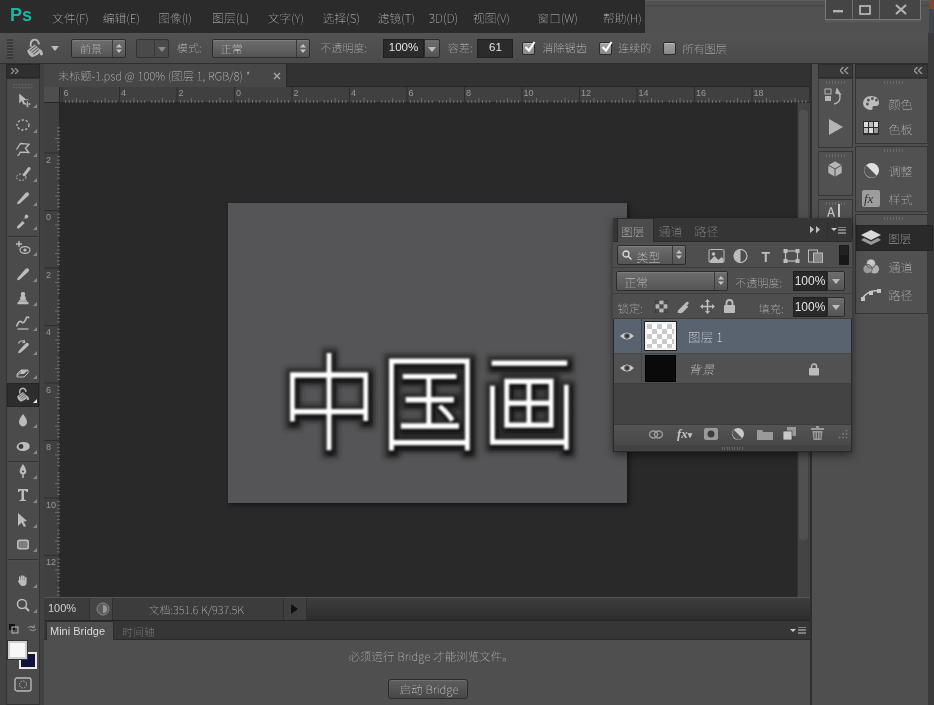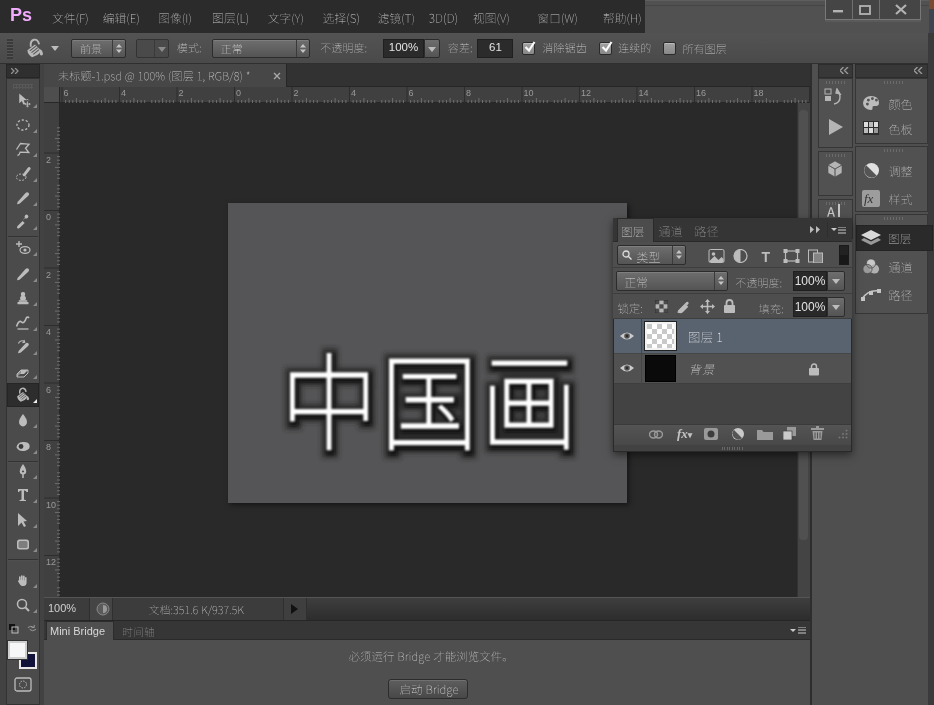--- a/index.html
+++ b/index.html
@@ -2,21 +2,21 @@
 <html><head><meta charset="utf-8"><style>
 html,body{margin:0;padding:0;background:#535353;width:934px;height:705px;overflow:hidden;
 font-family:"Liberation Sans",sans-serif;}
 #app{position:absolute;left:0;top:0;width:934px;height:705px;overflow:hidden;background:#474747;}
 .abs{position:absolute;}
 </style></head><body>
 <div id="app">
 <div class="abs" style="left:0;top:0;width:934px;height:33px;background:#515151;border-top:1px solid #5e5e5e;box-sizing:border-box"></div>
 <div class="abs" style="left:0;top:0;width:645px;height:33px;background:#2b2b2b"></div>
 <div class="abs" style="left:645px;top:5px;width:289px;height:1px;background:#454545"></div>
-<div class="abs" style="left:10px;top:5px;width:40px;height:24px;color:#f0abfc;font-size:18px;font-weight:bold;font-family:'Liberation Sans',sans-serif;">Ps</div>
+<div class="abs" style="left:10px;top:5px;width:40px;height:24px;color:#14b8a6;font-size:18px;font-weight:bold;font-family:'Liberation Sans',sans-serif;">Ps</div>
 <svg style="position:absolute;left:51.0px;top:11.5px;overflow:visible" width="38" height="14" viewBox="-0.44 -11.00 37.64 14.29">
       <path d="M9.1 -7.6 9.5 -7.5Q8.7 -5.3 7.5 -3.7Q6.3 -2.2 4.6 -1.1Q3 0 0.8 0.8Q0.8 0.8 0.8 0.7Q0.7 0.6 0.7 0.6Q0.6 0.5 0.6 0.5Q2.7 -0.2 4.4 -1.3Q6 -2.4 7.2 -4Q8.3 -5.5 9.1 -7.6ZM2.8 -7.6Q3.6 -5.6 4.8 -4Q6 -2.4 7.7 -1.3Q9.4 -0.1 11.5 0.5Q11.4 0.5 11.4 0.6Q11.3 0.6 11.3 0.7Q11.2 0.7 11.2 0.8Q9.1 0.2 7.4 -1Q5.7 -2.2 4.5 -3.8Q3.3 -5.5 2.5 -7.5ZM0.7 -7.8H11.4V-7.4H0.7ZM5.2 -9.9 5.5 -10Q5.9 -9.6 6.2 -9Q6.5 -8.5 6.6 -8.1L6.3 -8Q6.1 -8.4 5.8 -8.9Q5.5 -9.4 5.2 -9.9Z M19.5 -9.8H19.8V0.9H19.5ZM17.4 -9.4 17.7 -9.4Q17.5 -8.5 17.3 -7.7Q17.1 -6.9 16.8 -6.2Q16.5 -5.5 16.1 -4.9Q16.1 -5 16 -5Q16 -5 15.9 -5.1Q15.9 -5.1 15.8 -5.1Q16.2 -5.7 16.5 -6.3Q16.8 -7 17 -7.8Q17.2 -8.6 17.4 -9.4ZM17.1 -7.4H22.8V-7H17ZM15.8 -3.8H23.3V-3.4H15.8ZM15.5 -9.9 15.9 -9.8Q15.5 -8.8 15 -7.9Q14.5 -6.9 14 -6.1Q13.4 -5.2 12.8 -4.6Q12.8 -4.6 12.7 -4.7Q12.7 -4.7 12.6 -4.8Q12.6 -4.8 12.5 -4.9Q13.1 -5.5 13.7 -6.3Q14.2 -7.1 14.7 -8Q15.2 -9 15.5 -9.9ZM14.3 -7.1 14.6 -7.4 14.6 -7.4V0.8H14.3Z M26.9 2.3Q26.1 1 25.7 -0.5Q25.2 -1.9 25.2 -3.7Q25.2 -5.4 25.7 -6.9Q26.1 -8.3 26.9 -9.6L27.2 -9.5Q26.4 -8.2 26 -6.7Q25.6 -5.3 25.6 -3.7Q25.6 -2.1 26 -0.6Q26.4 0.9 27.2 2.1Z M28.9 0V-8.7H33.6V-8.3H29.4V-4.7H32.9V-4.3H29.4V0Z M34.5 2.3 34.2 2.1Q35 0.9 35.4 -0.6Q35.8 -2.1 35.8 -3.7Q35.8 -5.3 35.4 -6.7Q35 -8.2 34.2 -9.5L34.5 -9.6Q35.3 -8.3 35.7 -6.9Q36.2 -5.4 36.2 -3.7Q36.2 -1.9 35.7 -0.5Q35.3 1 34.5 2.3Z" fill="#d2d2d2"></path>
     </svg>
 <svg style="position:absolute;left:102.0px;top:11.5px;overflow:visible" width="38" height="14" viewBox="-0.38 -11.02 38.11 14.31">
       <path d="M0.8 -2.3Q0.8 -2.4 0.8 -2.5Q0.8 -2.5 0.7 -2.6Q0.7 -2.7 0.7 -2.7Q0.9 -2.8 1.1 -3Q1.2 -3.2 1.5 -3.6Q1.6 -3.7 1.9 -4.1Q2.2 -4.5 2.5 -5Q2.9 -5.5 3.2 -6.2Q3.6 -6.8 3.9 -7.4L4.2 -7.2Q3.8 -6.3 3.3 -5.5Q2.8 -4.7 2.2 -3.9Q1.7 -3.2 1.2 -2.6V-2.6Q1.2 -2.6 1.1 -2.6Q1.1 -2.5 1 -2.5Q0.9 -2.5 0.9 -2.4Q0.8 -2.4 0.8 -2.3ZM0.8 -2.3V-2.7L1.1 -2.9L4 -3.5Q4 -3.4 4 -3.3Q4 -3.2 4 -3.1Q3 -2.9 2.4 -2.8Q1.8 -2.6 1.5 -2.5Q1.2 -2.5 1 -2.4Q0.9 -2.4 0.8 -2.3ZM0.8 -5.2Q0.7 -5.2 0.7 -5.3Q0.7 -5.4 0.7 -5.5Q0.6 -5.5 0.6 -5.6Q0.8 -5.6 0.9 -5.8Q1.1 -6 1.3 -6.4Q1.4 -6.5 1.6 -6.9Q1.8 -7.2 2 -7.7Q2.3 -8.2 2.5 -8.8Q2.7 -9.4 2.9 -9.9L3.3 -9.8Q3 -9 2.6 -8.2Q2.3 -7.4 1.9 -6.7Q1.5 -6 1.1 -5.5V-5.4Q1.1 -5.4 1 -5.4Q1 -5.4 0.9 -5.4Q0.9 -5.3 0.8 -5.3Q0.8 -5.2 0.8 -5.2ZM0.8 -5.2V-5.5L1 -5.7L3.2 -6Q3.2 -5.9 3.2 -5.8Q3.2 -5.7 3.2 -5.6Q2.5 -5.5 2 -5.4Q1.5 -5.4 1.3 -5.3Q1 -5.3 0.9 -5.2Q0.8 -5.2 0.8 -5.2ZM0.6 -0.5Q1.3 -0.7 2.2 -1Q3.1 -1.3 4.1 -1.7L4.1 -1.3Q3.2 -1 2.3 -0.7Q1.4 -0.4 0.7 -0.1ZM7.5 -4.5H7.8V0.4H7.5ZM9 -4.6H9.4V0.4H9ZM10.6 -4.8H11V0.3Q11 0.5 11 0.6Q10.9 0.7 10.8 0.7Q10.7 0.8 10.5 0.8Q10.2 0.8 9.9 0.8Q9.9 0.7 9.9 0.6Q9.8 0.5 9.8 0.4Q10 0.5 10.2 0.5Q10.4 0.5 10.5 0.5Q10.6 0.4 10.6 0.3ZM5.1 -8.6H5.5V-6Q5.5 -5.3 5.4 -4.5Q5.4 -3.6 5.3 -2.7Q5.1 -1.9 4.9 -1Q4.7 -0.1 4.3 0.6Q4.2 0.6 4.2 0.5Q4.1 0.5 4.1 0.5Q4 0.4 4 0.4Q4.4 -0.3 4.6 -1.2Q4.8 -2 4.9 -2.8Q5 -3.7 5.1 -4.5Q5.1 -5.3 5.1 -6ZM5.3 -8.6H11V-6.2H5.3V-6.5H10.6V-8.2H5.3ZM5.7 -4.8H10.9V-4.5H6V0.8H5.7ZM5.9 -2.2H10.8V-1.9H5.9ZM7.4 -9.9 7.7 -10Q8 -9.7 8.2 -9.3Q8.4 -8.8 8.5 -8.5L8.2 -8.4Q8.1 -8.7 7.9 -9.1Q7.7 -9.6 7.4 -9.9Z M12.7 -8.4H16.9V-8.1H12.7ZM15.1 -6.7H15.5V0.8H15.1ZM12.6 -1.8Q13.2 -1.9 13.9 -2Q14.7 -2.2 15.5 -2.4Q16.3 -2.5 17.2 -2.7L17.2 -2.4Q16 -2.1 14.8 -1.9Q13.6 -1.6 12.7 -1.4ZM13.1 -4.2Q13.1 -4.3 13 -4.4Q13 -4.4 13 -4.5Q13 -4.6 12.9 -4.6Q13.1 -4.6 13.2 -4.9Q13.3 -5.2 13.5 -5.6Q13.5 -5.8 13.7 -6.3Q13.8 -6.7 14 -7.3Q14.2 -7.9 14.3 -8.6Q14.5 -9.3 14.6 -9.9L15 -9.9Q14.8 -8.9 14.5 -8Q14.3 -7 14 -6.1Q13.7 -5.2 13.4 -4.5V-4.5Q13.4 -4.5 13.3 -4.5Q13.3 -4.5 13.2 -4.4Q13.2 -4.4 13.1 -4.3Q13.1 -4.3 13.1 -4.2ZM13.1 -4.2V-4.6L13.4 -4.7H16.9V-4.4H13.9Q13.6 -4.4 13.4 -4.3Q13.1 -4.3 13.1 -4.2ZM22.2 -6.2H22.6V0.9H22.2ZM18.3 -9.2V-7.5H22.2V-9.2ZM18 -9.6H22.6V-7.2H18ZM17.2 -6.3H23.4V-5.9H17.2ZM18.3 -4.5H22.3V-4.1H18.3ZM18.3 -2.7H22.4V-2.3H18.3ZM18.1 -6.2H18.5V-0.6L18.1 -0.5ZM16.8 -0.6Q17.6 -0.7 18.7 -0.8Q19.7 -0.8 21 -0.9Q22.2 -1 23.4 -1.1L23.4 -0.8Q22.2 -0.7 21.1 -0.6Q19.9 -0.5 18.8 -0.4Q17.7 -0.3 16.9 -0.3Z M26.9 2.3Q26.1 1 25.7 -0.5Q25.2 -1.9 25.2 -3.7Q25.2 -5.4 25.7 -6.9Q26.1 -8.3 26.9 -9.6L27.2 -9.5Q26.4 -8.2 26 -6.7Q25.6 -5.3 25.6 -3.7Q25.6 -2.1 26 -0.6Q26.4 0.9 27.2 2.1Z M28.9 0V-8.7H33.6V-8.3H29.4V-4.8H32.9V-4.5H29.4V-0.4H33.7V0Z M35 2.3 34.7 2.1Q35.5 0.9 35.9 -0.6Q36.3 -2.1 36.3 -3.7Q36.3 -5.3 35.9 -6.7Q35.5 -8.2 34.7 -9.5L35 -9.6Q35.8 -8.3 36.3 -6.9Q36.7 -5.4 36.7 -3.7Q36.7 -1.9 36.3 -0.5Q35.8 1 35 2.3Z" fill="#d2d2d2"></path>
     </svg>
 <svg style="position:absolute;left:158.0px;top:11.5px;overflow:visible" width="34" height="14" viewBox="0.15 -10.96 33.92 14.25">
       <path d="M1.2 -9.4H10.8V0.8H10.5V-9H1.5V0.8H1.2ZM1.3 -0.1H10.8V0.3H1.3ZM4.7 -3.5 4.9 -3.8Q5.3 -3.7 5.8 -3.5Q6.4 -3.4 6.8 -3.2Q7.3 -3 7.6 -2.9L7.4 -2.6Q7.1 -2.7 6.6 -2.9Q6.2 -3.1 5.7 -3.2Q5.2 -3.4 4.7 -3.5ZM5.1 -8.5 5.4 -8.4Q5.1 -7.8 4.6 -7.3Q4.2 -6.8 3.7 -6.3Q3.2 -5.9 2.6 -5.5Q2.6 -5.6 2.6 -5.6Q2.5 -5.7 2.4 -5.7Q2.4 -5.7 2.3 -5.8Q3.1 -6.3 3.9 -7Q4.6 -7.7 5.1 -8.5ZM8.3 -7.5H8.4L8.5 -7.6L8.7 -7.4Q8.2 -6.7 7.5 -6.1Q6.8 -5.4 5.9 -5Q5 -4.5 4.1 -4.2Q3.2 -3.8 2.3 -3.6Q2.3 -3.7 2.2 -3.7Q2.2 -3.8 2.2 -3.8Q2.1 -3.9 2.1 -3.9Q3 -4.1 3.9 -4.4Q4.8 -4.7 5.6 -5.2Q6.5 -5.6 7.2 -6.2Q7.9 -6.8 8.3 -7.5ZM4.2 -7.1Q4.8 -6.3 5.7 -5.7Q6.6 -5.1 7.7 -4.7Q8.7 -4.3 9.9 -4Q9.8 -4 9.8 -3.9Q9.7 -3.8 9.7 -3.7Q8.5 -4 7.4 -4.4Q6.3 -4.9 5.4 -5.5Q4.5 -6.2 3.9 -6.9ZM4.5 -7.5H8.4V-7.2H4.2ZM3.4 -2 3.6 -2.3Q4.2 -2.2 4.9 -2.1Q5.5 -2 6.2 -1.8Q6.9 -1.7 7.4 -1.5Q8 -1.4 8.4 -1.2L8.2 -0.9Q7.7 -1.1 6.9 -1.3Q6.1 -1.5 5.1 -1.7Q4.2 -1.9 3.4 -2Z M17.6 -9.1H20.5V-8.7H17.6ZM16.7 -7.1V-5.4H22.3V-7.1ZM16.3 -7.4H22.6V-5.1H16.3ZM18.2 -4.5 18.5 -4.7Q19.1 -4.3 19.5 -3.7Q19.9 -3.1 20.1 -2.5Q20.3 -1.8 20.3 -1.2Q20.3 -0.6 20.2 -0.2Q20.1 0.3 19.8 0.5Q19.6 0.7 19.4 0.8Q19.2 0.8 18.9 0.8Q18.5 0.8 18.1 0.8Q18.1 0.7 18.1 0.6Q18 0.5 18 0.4Q18.2 0.5 18.5 0.5Q18.7 0.5 18.8 0.5Q19 0.5 19.2 0.5Q19.4 0.4 19.5 0.3Q19.8 0.1 19.9 -0.3Q20 -0.7 20 -1.3Q19.9 -1.8 19.7 -2.4Q19.5 -3 19.2 -3.6Q18.8 -4.1 18.2 -4.5ZM19.2 -3.7 19.5 -3.5Q19 -3.1 18.4 -2.6Q17.7 -2.2 17 -1.8Q16.2 -1.4 15.6 -1.2Q15.6 -1.3 15.5 -1.4Q15.4 -1.4 15.4 -1.5Q16 -1.7 16.7 -2Q17.4 -2.4 18.1 -2.8Q18.8 -3.2 19.2 -3.7ZM19.8 -2.5 20.1 -2.3Q19.6 -1.8 18.8 -1.2Q18 -0.7 17.2 -0.2Q16.3 0.2 15.5 0.5Q15.5 0.4 15.4 0.3Q15.4 0.2 15.3 0.2Q16.1 -0 17 -0.5Q17.8 -0.9 18.6 -1.4Q19.3 -1.9 19.8 -2.5ZM22.3 -4.3 22.6 -4.1Q22.2 -3.8 21.7 -3.5Q21.3 -3.2 20.8 -3Q20.3 -2.7 19.9 -2.5L19.6 -2.7Q20.1 -2.9 20.6 -3.2Q21.1 -3.5 21.5 -3.8Q22 -4.1 22.3 -4.3ZM18 -10 18.4 -9.9Q18 -9 17.2 -8.1Q16.4 -7.1 15.4 -6.3Q15.3 -6.3 15.3 -6.4Q15.3 -6.4 15.2 -6.4Q15.2 -6.5 15.1 -6.5Q15.8 -7 16.4 -7.6Q16.9 -8.2 17.4 -8.8Q17.8 -9.4 18 -10ZM20.4 -9.1H20.4L20.5 -9.1L20.8 -9Q20.5 -8.5 20.2 -8Q19.8 -7.5 19.5 -7.2Q19.5 -7.2 19.4 -7.3Q19.3 -7.3 19.3 -7.4Q19.5 -7.6 19.7 -7.9Q19.9 -8.1 20.1 -8.5Q20.3 -8.8 20.4 -9ZM21 -3.3Q21.3 -2.6 21.6 -2Q22 -1.4 22.5 -0.9Q22.9 -0.4 23.5 -0.1Q23.4 -0.1 23.4 0Q23.3 0.1 23.2 0.2Q22.4 -0.3 21.7 -1.2Q21.1 -2.1 20.7 -3.2ZM19.4 -7.3H19.7V-7.4Q19.7 -7 19.6 -6.6Q19.6 -6.2 19.4 -5.8Q19.2 -5.3 18.7 -4.8Q18.3 -4.4 17.6 -3.9Q16.9 -3.4 15.8 -3.1Q15.7 -3.1 15.7 -3.2Q15.6 -3.3 15.5 -3.3Q16.6 -3.7 17.3 -4.1Q18 -4.6 18.4 -5Q18.8 -5.5 19 -5.9Q19.2 -6.3 19.3 -6.7Q19.4 -7.1 19.4 -7.4ZM15.5 -9.9 15.8 -9.8Q15.5 -8.8 15 -7.9Q14.5 -6.9 13.9 -6.1Q13.4 -5.2 12.8 -4.6Q12.8 -4.6 12.7 -4.7Q12.7 -4.7 12.6 -4.8Q12.6 -4.8 12.5 -4.9Q13.1 -5.5 13.7 -6.3Q14.2 -7.1 14.7 -8Q15.2 -9 15.5 -9.9ZM14.2 -6.9 14.5 -7.2 14.5 -7.2V0.8H14.2Z M26.9 2.3Q26.1 1 25.7 -0.5Q25.2 -1.9 25.2 -3.7Q25.2 -5.4 25.7 -6.9Q26.1 -8.3 26.9 -9.6L27.2 -9.5Q26.4 -8.2 26 -6.7Q25.6 -5.3 25.6 -3.7Q25.6 -2.1 26 -0.6Q26.4 0.9 27.2 2.1Z M28.9 0V-8.7H29.4V0Z M31.3 2.3 31.1 2.1Q31.9 0.9 32.3 -0.6Q32.7 -2.1 32.7 -3.7Q32.7 -5.3 32.3 -6.7Q31.9 -8.2 31.1 -9.5L31.3 -9.6Q32.1 -8.3 32.6 -6.9Q33.1 -5.4 33.1 -3.7Q33.1 -1.9 32.6 -0.5Q32.1 1 31.3 2.3Z" fill="#d2d2d2"></path>
     </svg>
 <svg style="position:absolute;left:212.0px;top:11.9px;overflow:visible" width="37" height="14" viewBox="0.15 -10.65 36.93 13.94">

